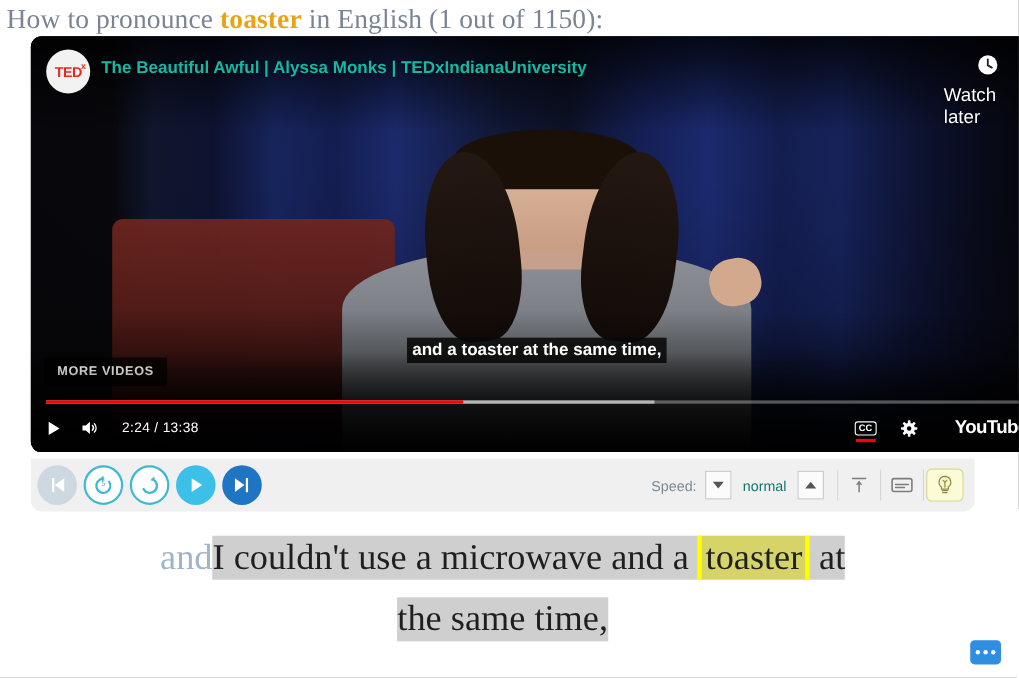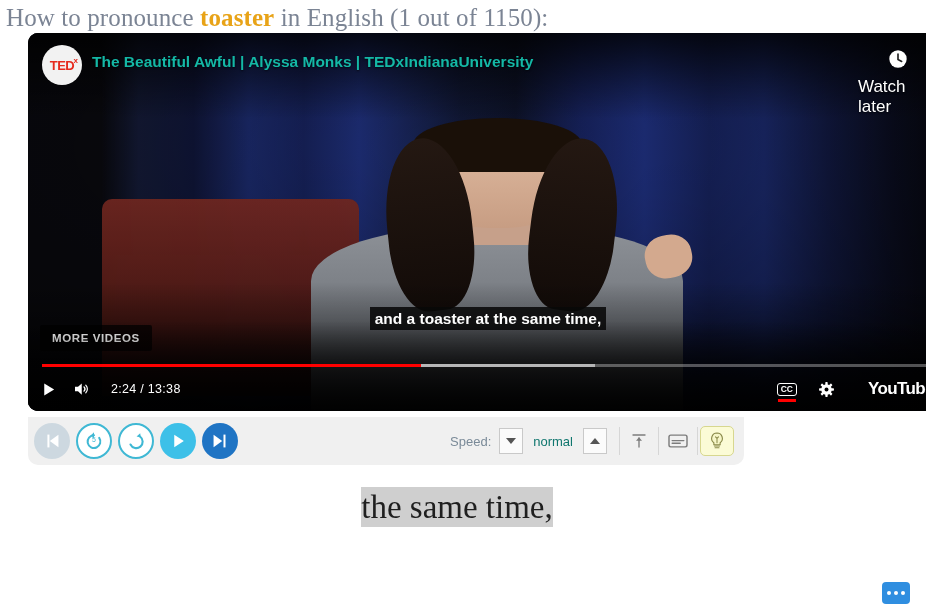--- a/index.html
+++ b/index.html
@@ -213,21 +213,21 @@
     content:""; position: absolute; left: 0; right: 0; bottom: -7px; height: 2.5px; background:#ff0000;
   }
   .yt-logo {
     color: #fff; font-weight: bold; font-size: 17px;
     letter-spacing: -0.6px; margin-left: 18px; margin-right: 2px;
   }
 
   
   .toolbar {
     margin: 6px 0 0 28px;
-    width: 716px; height: 48px;
+    width: 858px; height: 48px;
     background: #f0f0f0;
     border-radius: 0 0 10px 10px;
     display: flex; align-items: center;
     padding: 0 10px 0 6px;
   }
   .tb-left { display: flex; align-items: center; gap: 6px; }
   .rbtn {
     width: 36px; height: 36px; border-radius: 50%;
     display: flex; align-items: center; justify-content: center;
     cursor: pointer; flex: 0 0 auto;
@@ -464,20 +464,21 @@
   <div class="tb-icon active">
     <svg width="18" height="20" viewBox="0 0 24 26">
       <path d="M12 2.4a7.2 7.2 0 00-4.2 13v2.6h8.4v-2.6A7.2 7.2 0 0012 2.4z" fill="#f6f6c8" stroke="#8a8a4a" stroke-width="1.5"></path>
       <path d="M8.6 19.6h6.8M9.4 22h5.2" stroke="#8a8a4a" stroke-width="1.5" stroke-linecap="round"></path>
       <path d="M12 15.4V9.6M12 9.6l-2-2.2M12 9.6l2-2.2" stroke="#8a8a4a" stroke-width="1.4" fill="none" stroke-linecap="round"></path>
     </svg>
   </div>
 </div>
 
 <div class="transcript">
+  <div class="line"><span class="t-prev">and</span><span class="t-hl">I couldn't use a microwave and a </span><span class="t-word">toaster</span><span class="t-hl"> at</span></div>
   <div class="line"><span class="t-hl">the same time,</span></div>
 </div>
 
 <div class="corner-badge">
   <i></i>
   <i></i>
   <i></i>
 </div>
 
 </body></html>

